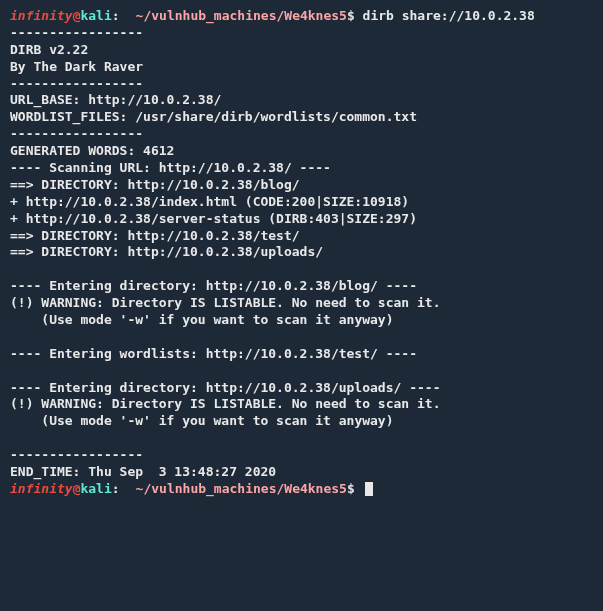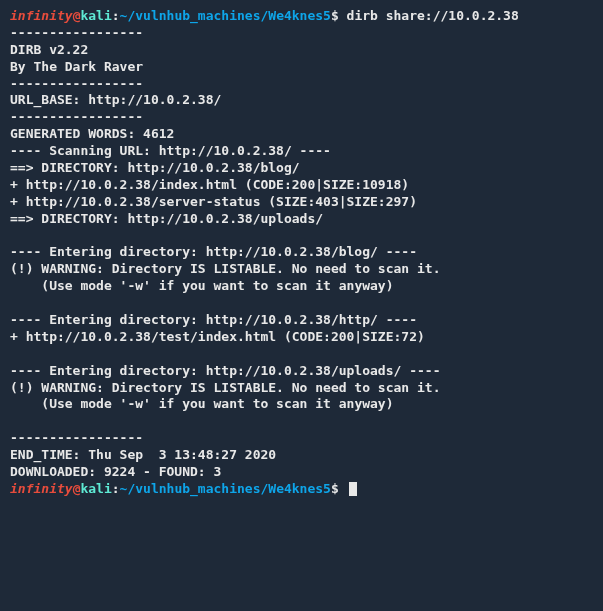--- a/index.html
+++ b/index.html
@@ -25,21 +25,22 @@
     .host {
       color: #5eead4;
     }
     .at {
       color: #e74c3c;
     }
     .colon {
       color: #e8e8e8;
     }
     .path {
-      color: #0ea5e9;
+      color: #fca5a5;
+      margin-left: 16px;
     }
     .dollar {
       color: #e8e8e8;
     }
     .command {
       color: #e8e8e8;
     }
     .output {
       color: #e8e8e8;
       white-space: pre-wrap;
@@ -63,41 +64,41 @@
   <div class="prompt-line">
     <span class="user">infinity</span><span class="at">@</span><span class="host">kali</span><span class="colon">:</span><span class="path">~/vulnhub_machines/We4knes5</span><span class="dollar">$</span> <span class="command">dirb share://10.0.2.38</span>
   </div>
   <div class="output"></div>
   <div class="output">-----------------</div>
   <div class="output">DIRB v2.22    </div>
   <div class="output">By The Dark Raver</div>
   <div class="output">-----------------</div>
   <div class="output"></div>
   <div class="output">URL_BASE: http://10.0.2.38/</div>
+  <div class="output">WORDLIST_FILES: /usr/share/dirb/wordlists/common.txt</div>
   <div class="output"></div>
   <div class="output">-----------------</div>
   <div class="output"></div>
   <div class="output">GENERATED WORDS: 4612                                                          </div>
   <div class="output"></div>
   <div class="output">---- Scanning URL: http://10.0.2.38/ ----</div>
   <div class="output">==&gt; DIRECTORY: http://10.0.2.38/blog/                                          </div>
   <div class="output">+ http://10.0.2.38/index.html (CODE:200|SIZE:10918)                            </div>
-  <div class="output">+ http://10.0.2.38/server-status (SIZE:403|SIZE:297)                           </div>
+  <div class="output">+ http://10.0.2.38/server-status (DIRB:403|SIZE:297)                           </div>
+  <div class="output">==&gt; DIRECTORY: http://10.0.2.38/test/                                          </div>
   <div class="output">==&gt; DIRECTORY: http://10.0.2.38/uploads/                                       </div>
   <div class="output">                                                                               </div>
   <div class="output">---- Entering directory: http://10.0.2.38/blog/ ----</div>
   <div class="output">(!) WARNING: Directory IS LISTABLE. No need to scan it.                        </div>
   <div class="output">    (Use mode '-w' if you want to scan it anyway)</div>
   <div class="output">                                                                               </div>
-  <div class="output">---- Entering directory: http://10.0.2.38/http/ ----</div>
-  <div class="output">+ http://10.0.2.38/test/index.html (CODE:200|SIZE:72)                          </div>
+  <div class="output">---- Entering wordlists: http://10.0.2.38/test/ ----</div>
   <div class="output">                                                                               </div>
   <div class="output">---- Entering directory: http://10.0.2.38/uploads/ ----</div>
   <div class="output">(!) WARNING: Directory IS LISTABLE. No need to scan it.                        </div>
   <div class="output">    (Use mode '-w' if you want to scan it anyway)</div>
   <div class="output">                                                                               </div>
   <div class="output">-----------------</div>
   <div class="output">END_TIME: Thu Sep  3 13:48:27 2020</div>
-  <div class="output">DOWNLOADED: 9224 - FOUND: 3</div>
   <div class="prompt-line">
     <span class="user">infinity</span><span class="at">@</span><span class="host">kali</span><span class="colon">:</span><span class="path">~/vulnhub_machines/We4knes5</span><span class="dollar">$</span> <span class="cursor"></span>
   </div>
 </div>
 
 </body></html>

